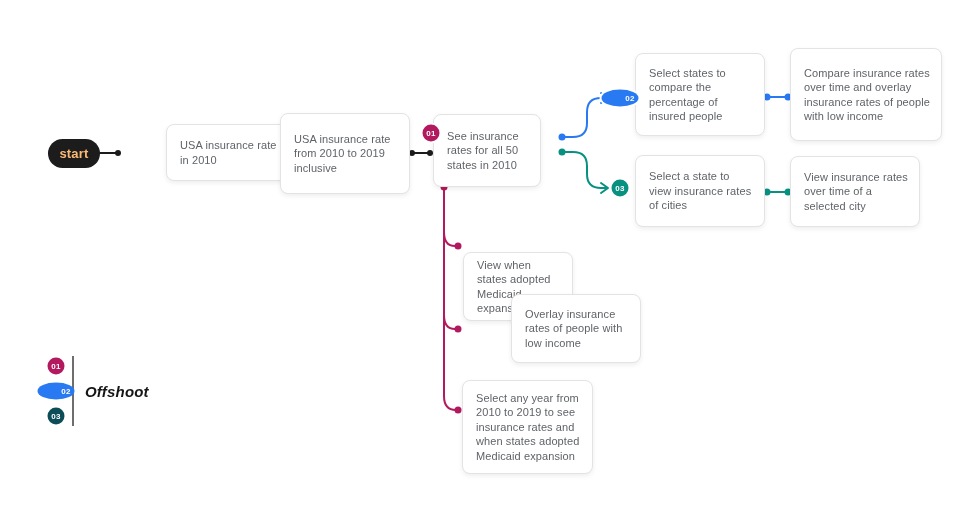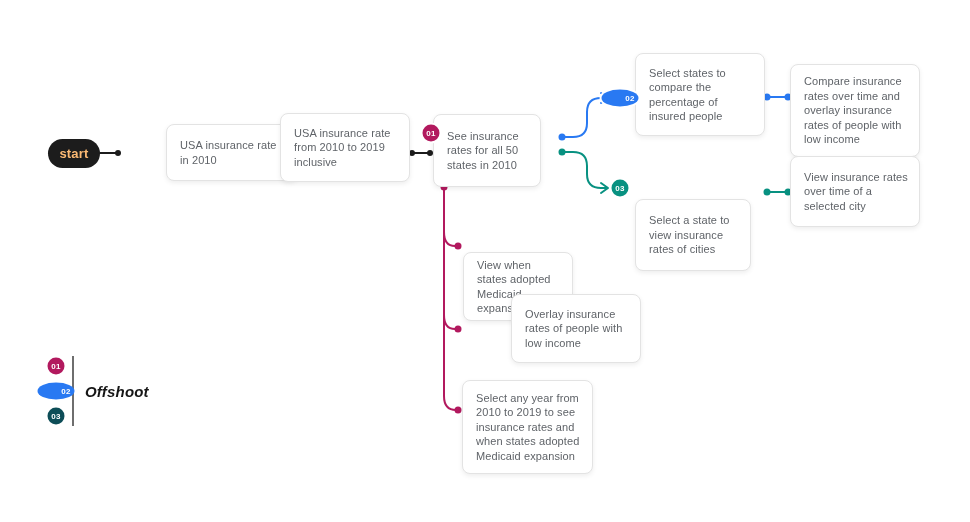--- a/index.html
+++ b/index.html
@@ -98,46 +98,46 @@
 </svg>
 
 <div class="start-pill">
   <span>start</span>
 </div>
 
 <div class="card" style="left:122px;top:124px;width:132px;height:57px;margin-left:44px;">
   <span>USA insurance rate in 2010</span>
 </div>
 
-<div class="card" style="left:280px;top:113px;width:130px;height:69px;">
+<div class="card" style="left:280px;top:113px;width:130px;height:81px;">
   <span>USA insurance rate from 2010 to 2019 inclusive</span>
 </div>
 
 <div class="card" style="left:433px;top:114px;width:108px;height:73px;">
   <span>See insurance rates for all 50 states in 2010</span>
 </div>
 <div class="badge b01 ring" style="left:431px;top:133px;">
   <span>01</span>
 </div>
 
 <div class="badge b02 ring" style="left:620px;top:98px;">
   <span>02</span>
 </div>
 <div class="card" style="left:635px;top:53px;width:130px;height:83px;">
   <span>Select states to compare the percentage of insured people</span>
 </div>
 
-<div class="card" style="left:790px;top:64px;width:130px;height:93px;border-radius:8px;">
+<div class="card" style="left:790px;top:48px;width:152px;height:93px;border-radius:8px;">
   <span>Compare insurance rates over time and overlay insurance rates of people with low income</span>
 </div>
 
 <div class="badge b03 ring" style="left:620px;top:188px;">
   <span>03</span>
 </div>
-<div class="card" style="left:635px;top:155px;width:116px;height:72px;margin-top:44px;">
+<div class="card" style="left:635px;top:155px;width:130px;height:72px;">
   <span>Select a state to view insurance rates of cities</span>
 </div>
 
 <div class="card" style="left:790px;top:156px;width:130px;height:71px;">
   <span>View insurance rates over time of a selected city</span>
 </div>
 
 <div class="card" style="left:463px;top:211px;width:110px;height:69px;margin-top:41px;">
   <span>View when states adopted Medicaid expansion</span>
 </div>

